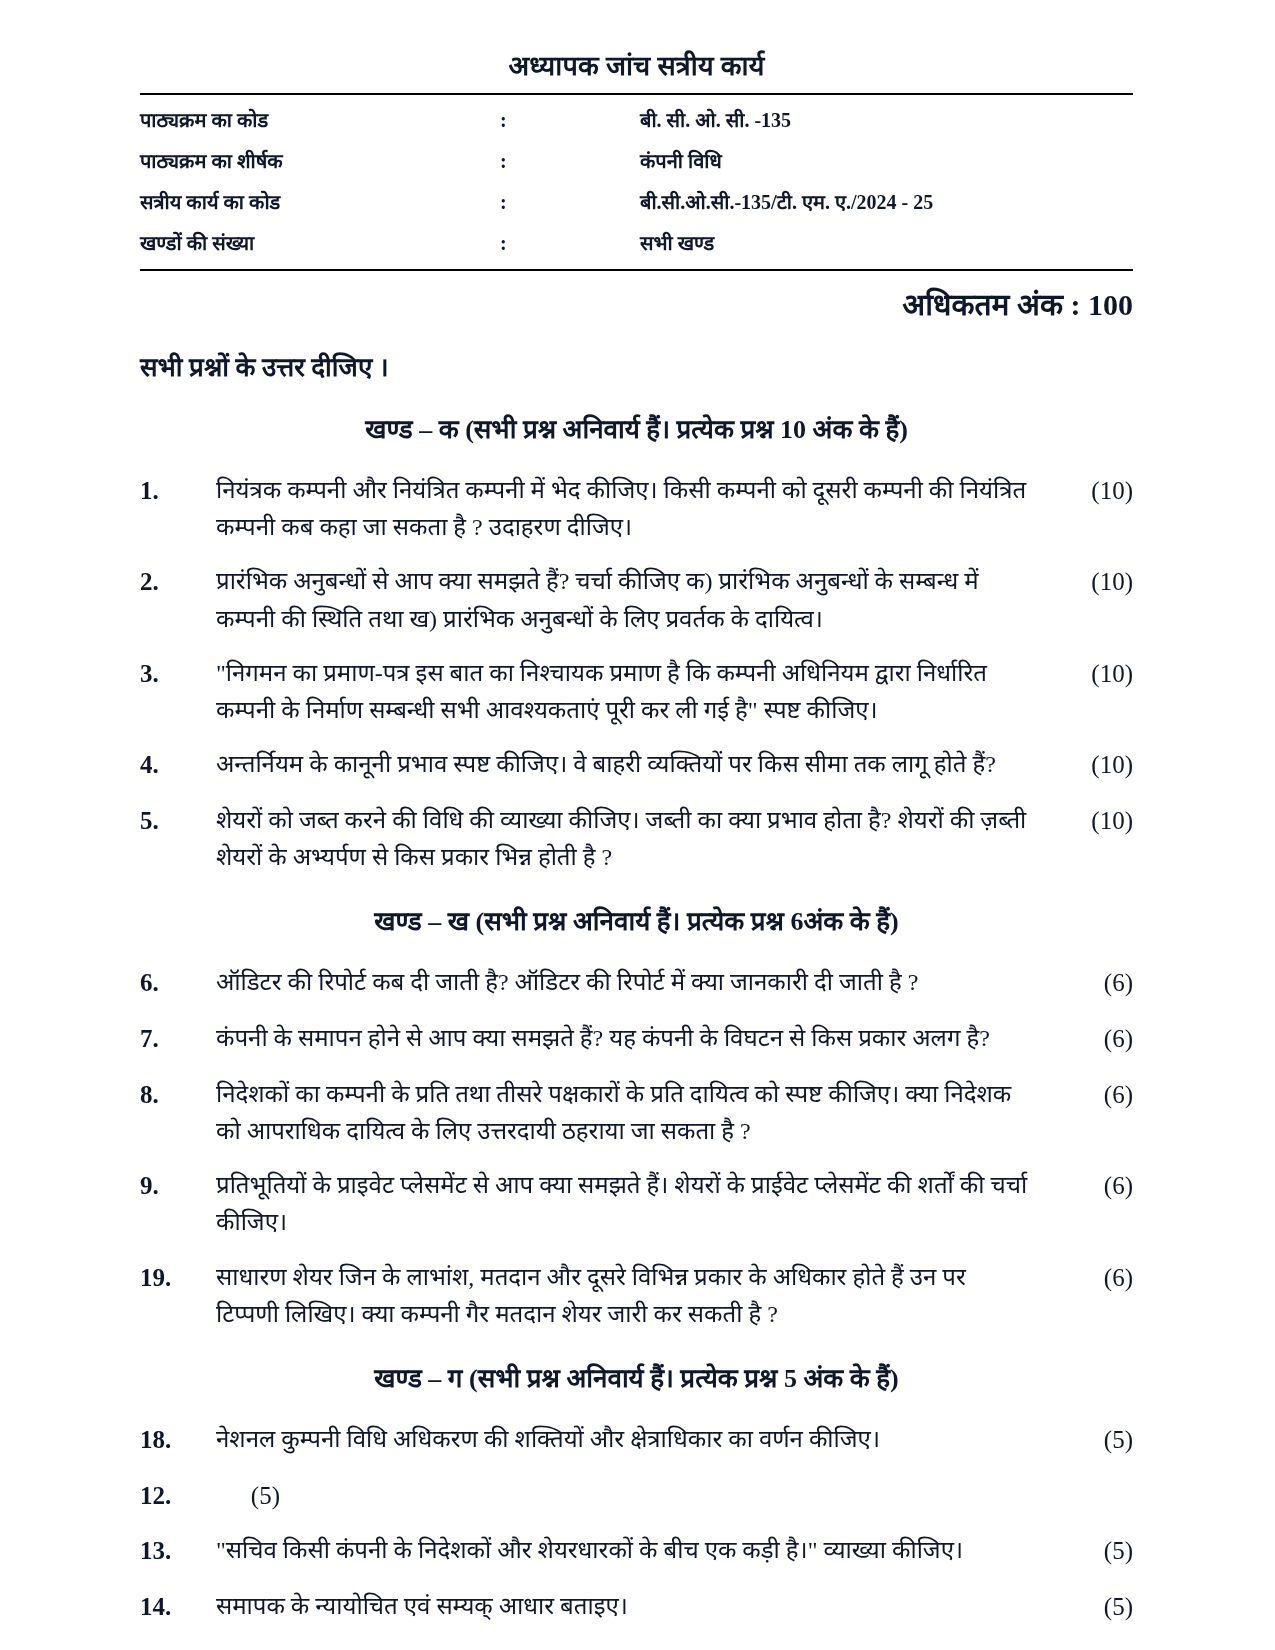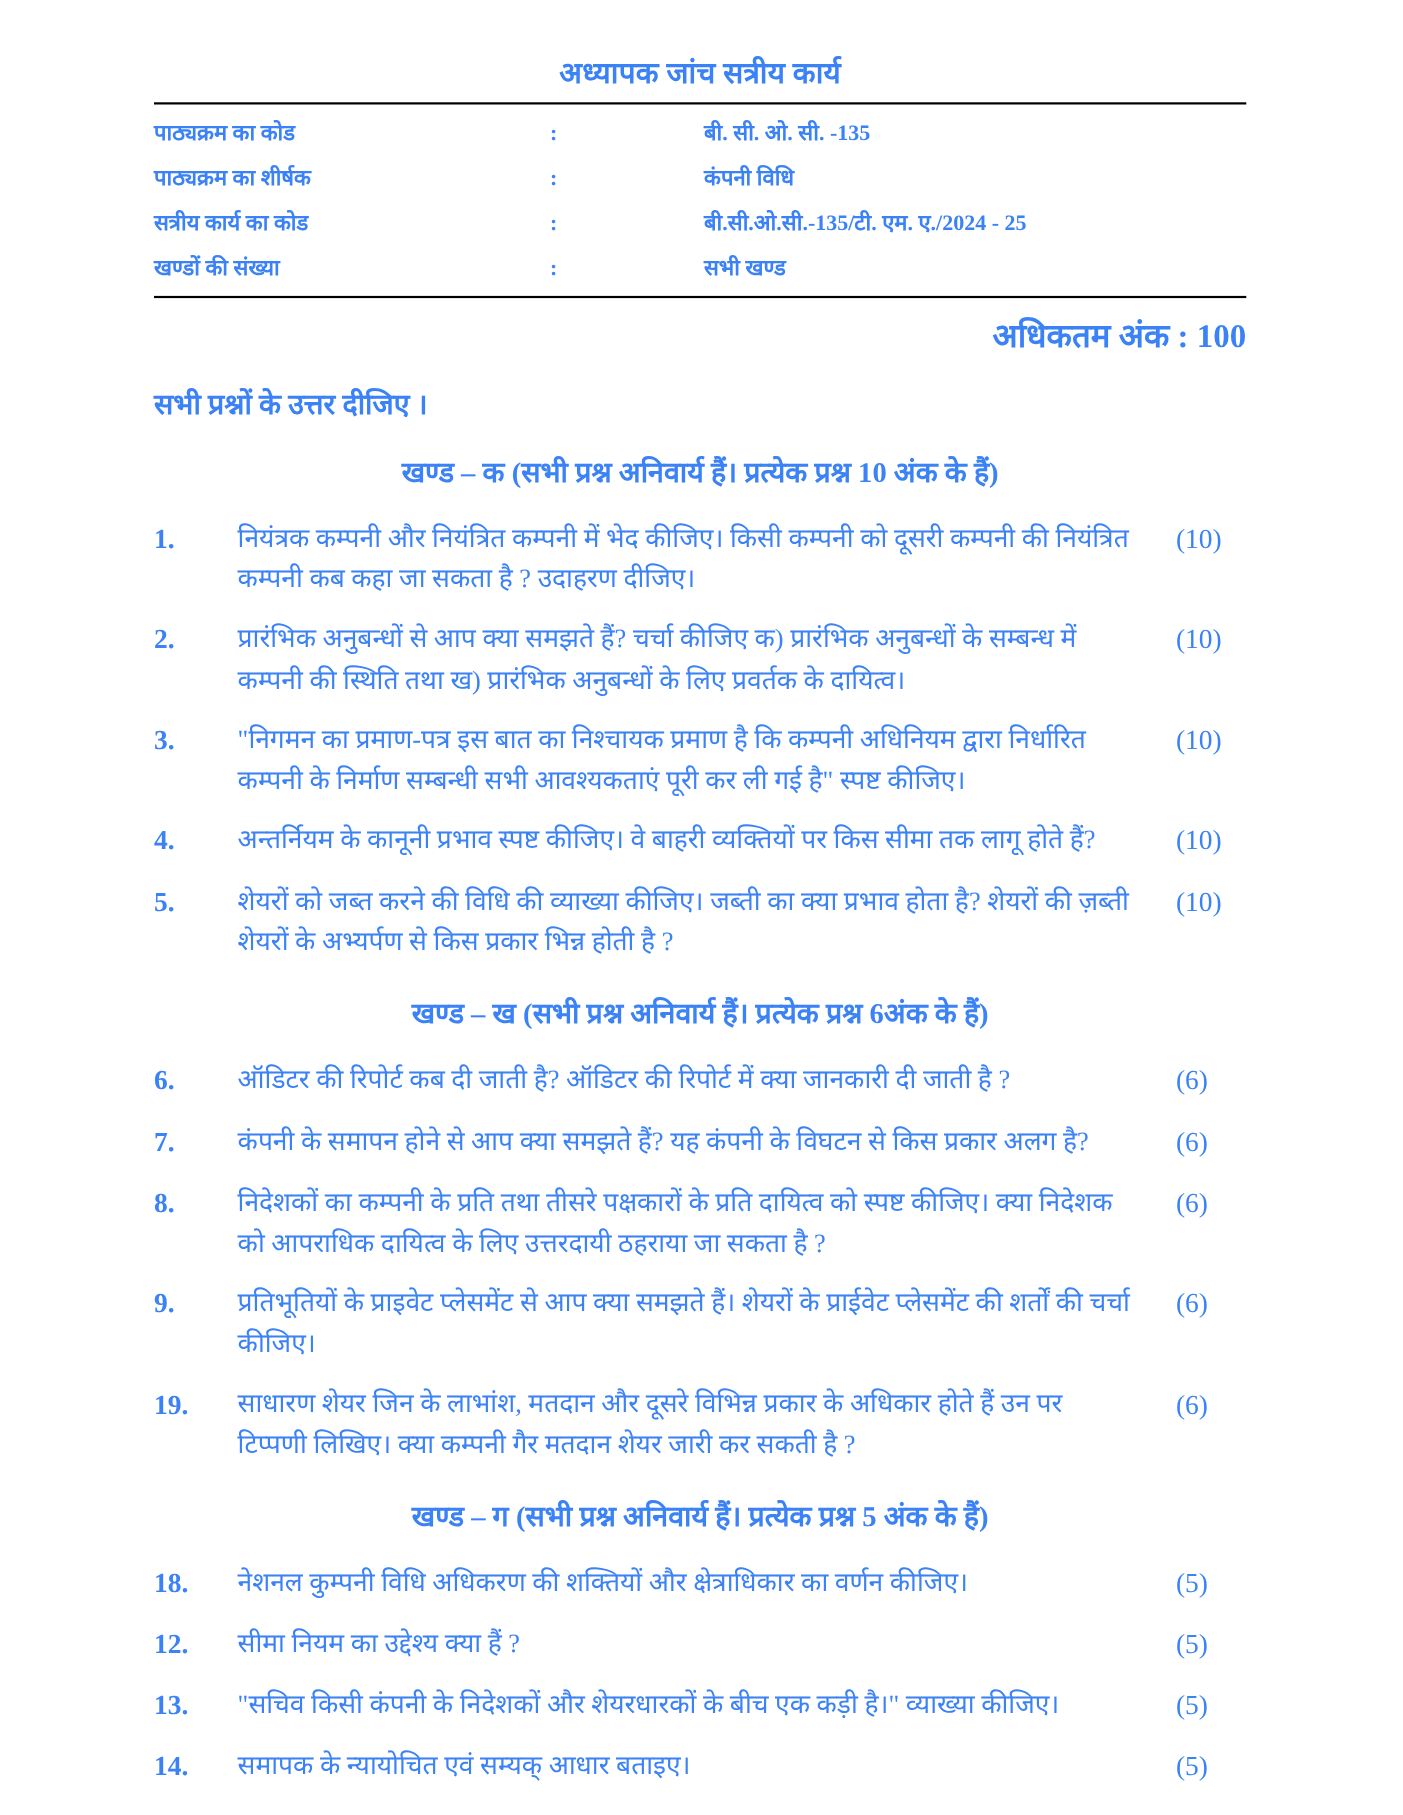--- a/index.html
+++ b/index.html
@@ -7,21 +7,21 @@
     padding: 0;
     background: #ffffff;
   }
   .page {
     position: relative;
     width: 1275px;
     height: 1650px;
     box-sizing: border-box;
     margin: 0 auto;
     background: #ffffff;
-    color: #3b82f6;
+    color: #0f172a;
     padding: 46px 142px 40px 140px;
     font-family: "Liberation Serif", "DejaVu Serif", serif;
   }
   .doc-title {
     text-align: center;
     font-weight: bold;
     font-size: 27px;
     letter-spacing: 0.2px;
   }
   .rule {
@@ -78,20 +78,21 @@
     font-weight: bold;
     font-size: 25px;
   }
   .q-text {
     flex: 1 1 auto;
     padding-right: 36px;
   }
   .q-marks {
     flex: 0 0 64px;
     width: 64px;
+    text-align: right;
     font-size: 25px;
     white-space: nowrap;
   }
 </style>
 </head>
 <body>
 
 <div class="page">
 
   <div class="doc-title">अध्यापक जांच सत्रीय कार्य</div>
@@ -214,21 +215,20 @@
     </div>
     <div class="q-list">
   <div class="q-row">
     <div class="q-num">18.</div>
     <div class="q-text">नेशनल कुम्पनी विधि अधिकरण की शक्तियों और क्षेत्राधिकार का वर्णन कीजिए।</div>
     <div class="q-marks">(5)</div>
   </div>
 
   <div class="q-row">
     <div class="q-num">12.</div>
-    <div class="q-text">सीमा नियम का उद्देश्य क्या हैं ?</div>
     <div class="q-marks">(5)</div>
   </div>
 
   <div class="q-row">
     <div class="q-num">13.</div>
     <div class="q-text">"सचिव किसी कंपनी के निदेशकों और शेयरधारकों के बीच एक कड़ी है।" व्याख्या कीजिए।</div>
     <div class="q-marks">(5)</div>
   </div>
 
   <div class="q-row">

